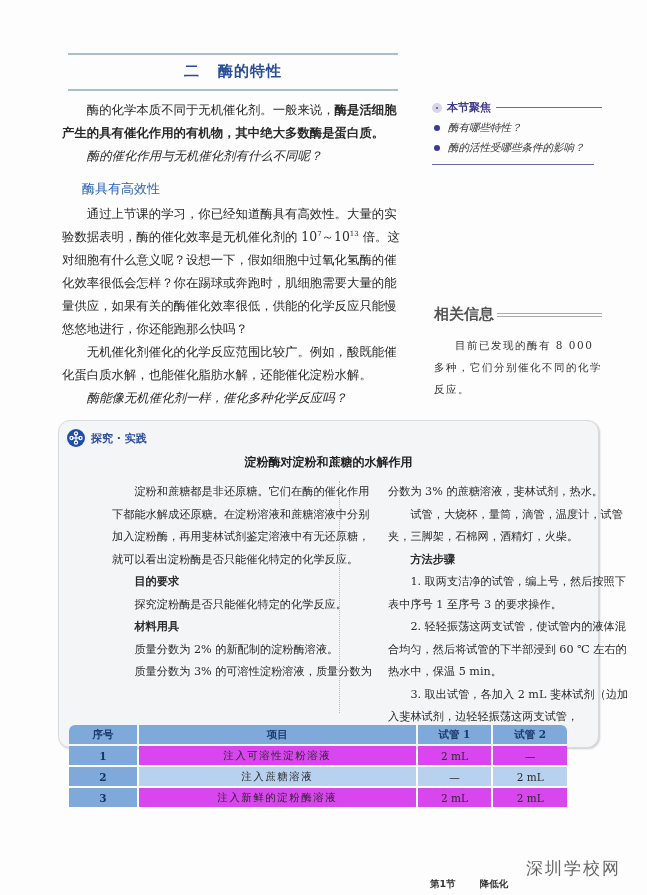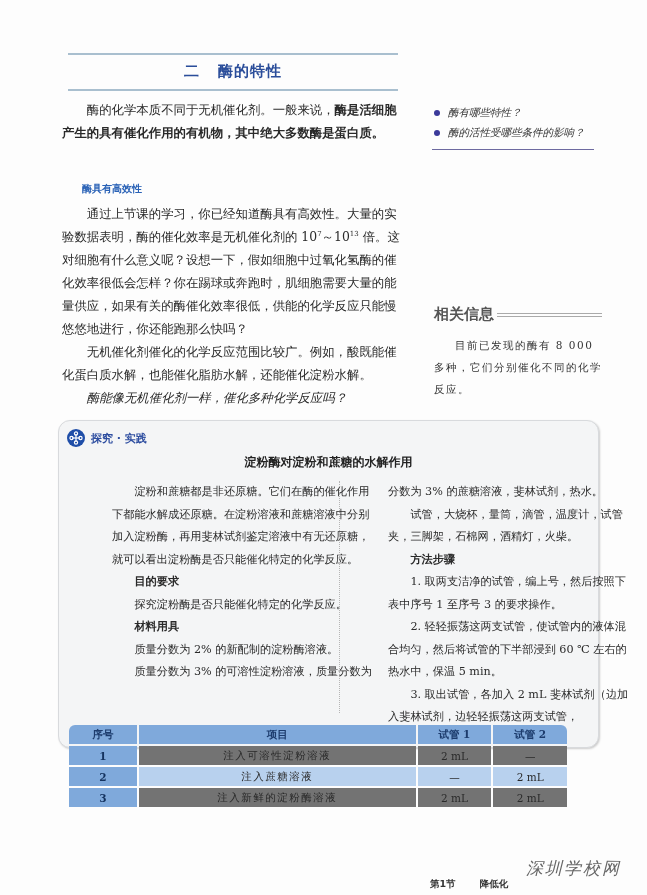--- a/index.html
+++ b/index.html
@@ -9,21 +9,21 @@
   .rule { position: absolute; height: 2px; background: #a9bfcf; }
   .title-text { position: absolute; left: 68px; width: 330px; top: 62px; text-align: center;
     font-family: "DejaVu Sans", "Liberation Sans", sans-serif; font-weight: bold; font-size: 15px; color: #2a4d9a; letter-spacing: 1px; }
   .title-text .num { margin-right: 18px; }
 
   .main { position: absolute; left: 62px; width: 338px; font-size: 12.4px; line-height: 23px; }
   .p { text-indent: 2em; }
   .p.noindent { text-indent: 0; }
   .bold { font-weight: bold; font-family: "DejaVu Sans", "Liberation Sans", sans-serif; }
   .italic { font-style: italic; }
-  .sub-heading { font-family: "DejaVu Sans", "Liberation Sans", sans-serif; font-weight: bold; color: #2a62b6; font-size: 10px; padding-left: 20px; }
+  .sub-heading { font-family: "DejaVu Sans", "Liberation Sans", sans-serif; font-weight: normal; color: #2a62b6; font-size: 13px; padding-left: 20px; }
   sup { font-size: 7px; vertical-align: super; line-height: 0; }
 
   .focus { position: absolute; left: 432px; top: 100px; width: 170px; font-size: 10.5px; }
   .focus-head { display: flex; align-items: center; gap: 5px; }
   .focus-dot { width: 10px; height: 10px; border-radius: 50%; background: #d7d5e8; position: relative; }
   .focus-dot::after { content: ""; position: absolute; left: 4px; top: 4px; width: 2px; height: 2px; background: #4d4d8c; border-radius: 50%; }
   .focus-title { font-family: "DejaVu Sans", sans-serif; font-weight: bold; color: #3e3a8c; font-size: 11px; }
   .focus-line { flex: 1; height: 1px; background: #6d6aa0; }
   .focus-item { display: flex; align-items: center; gap: 8px; margin-top: 6px; padding-left: 2px; font-style: italic; color: #333; }
   .bullet { width: 6px; height: 6px; border-radius: 50%; background: #3b3a9a; flex-shrink: 0; }
@@ -44,52 +44,58 @@
   .col { position: absolute; font-size: 11.2px; line-height: 22.5px; color: #2a2a2a; margin-left: 43px; }
   .col.left { left: 10px; top: 60px; width: 265px; }
   .col.right { left: 286px; top: 60px; width: 247px; }
   .col-divider { position: absolute; left: 280px; top: 60px; height: 232px; border-left: 1px dotted #b5b5b5; }
   .sec { font-family: "DejaVu Sans", sans-serif; font-weight: bold; padding-left: 2em; }
 
   .tbl { position: absolute; left: 8px; top: 302px; width: 502px; border-collapse: separate; border-spacing: 2px; font-size: 10.5px; }
   .tbl td, .tbl th { height: 19px; text-align: center; font-weight: normal; }
   .tbl th { background: #7fa9db; color: #1d3c6d; font-weight: bold; }
   .tbl td.idx { background: #7fa9db; color: #14325e; font-weight: bold; width: 68px; }
-  .tbl tr.odd td { background: #737373; }
+  .tbl tr.odd td { background: #d946ef; }
   .tbl tr.even td { background: #b8d1ee; }
   .tbl tr td.idx { background: #7fa9db; }
   .tbl th:first-child { border-top-left-radius: 6px; }
   .tbl th:last-child { border-top-right-radius: 6px; }
   .item-cell { letter-spacing: 1.5px; }
 
   .footer { position: absolute; left: 430px; top: 878px; font-family: "DejaVu Sans", sans-serif; font-size: 9.5px; font-weight: bold; color: #333; }
   .footer span + span { margin-left: 24px; }
-  .watermark { position: absolute; left: 526px; top: 857px; font-size: 17px; color: #666; letter-spacing: 2px; font-family: "DejaVu Serif", serif; font-style: italic; }
+  .watermark { position: absolute; left: 526px; top: 857px; font-size: 17px; color: #666; letter-spacing: 2px; font-family: "DejaVu Serif", serif; }
 </style>
 </head>
 <body>
 
 <div class="rule" style="left:68px; top:53px; width:330px;"></div>
 <div class="title-text">
   <span class="num">二</span><span>酶的特性</span>
 </div>
 <div class="rule" style="left:68px; top:89px; width:330px;"></div>
 
 <div class="main" style="top:98px;">
   <p class="p"><span>酶的化学本质不同于无机催化剂。一般来说，</span><span class="bold">酶是活细胞产生的具有催化作用的有机物，其中绝大多数酶是蛋白质。</span></p>
+  <p class="p italic">酶的催化作用与无机催化剂有什么不同呢？</p>
 </div>
 
 <div class="main" style="top:177px;">
   <div class="sub-heading">酶具有高效性</div>
   <p class="p" style="margin-top:2px;"><span>通过上节课的学习，你已经知道酶具有高效性。大量的实验数据表明，酶的催化效率是无机催化剂的 10</span><sup>7</sup><span>～10</span><sup>13</sup><span> 倍。这对细胞有什么意义呢？设想一下，假如细胞中过氧化氢酶的催化效率很低会怎样？你在踢球或奔跑时，肌细胞需要大量的能量供应，如果有关的酶催化效率很低，供能的化学反应只能慢悠悠地进行，你还能跑那么快吗？</span></p>
   <p class="p">无机催化剂催化的化学反应范围比较广。例如，酸既能催化蛋白质水解，也能催化脂肪水解，还能催化淀粉水解。</p>
   <p class="p italic">酶能像无机催化剂一样，催化多种化学反应吗？</p>
 </div>
 
 <div class="focus">
+  <div class="focus-head">
+    <span class="focus-dot"></span>
+    <span class="focus-title">本节聚焦</span>
+    <span class="focus-line"></span>
+  </div>
   <div class="focus-item">
     <span class="bullet"></span>
     <span>酶有哪些特性？</span>
   </div>
   <div class="focus-item">
     <span class="bullet"></span>
     <span>酶的活性受哪些条件的影响？</span>
   </div>
   <div class="focus-bottom"></div>
 </div>

